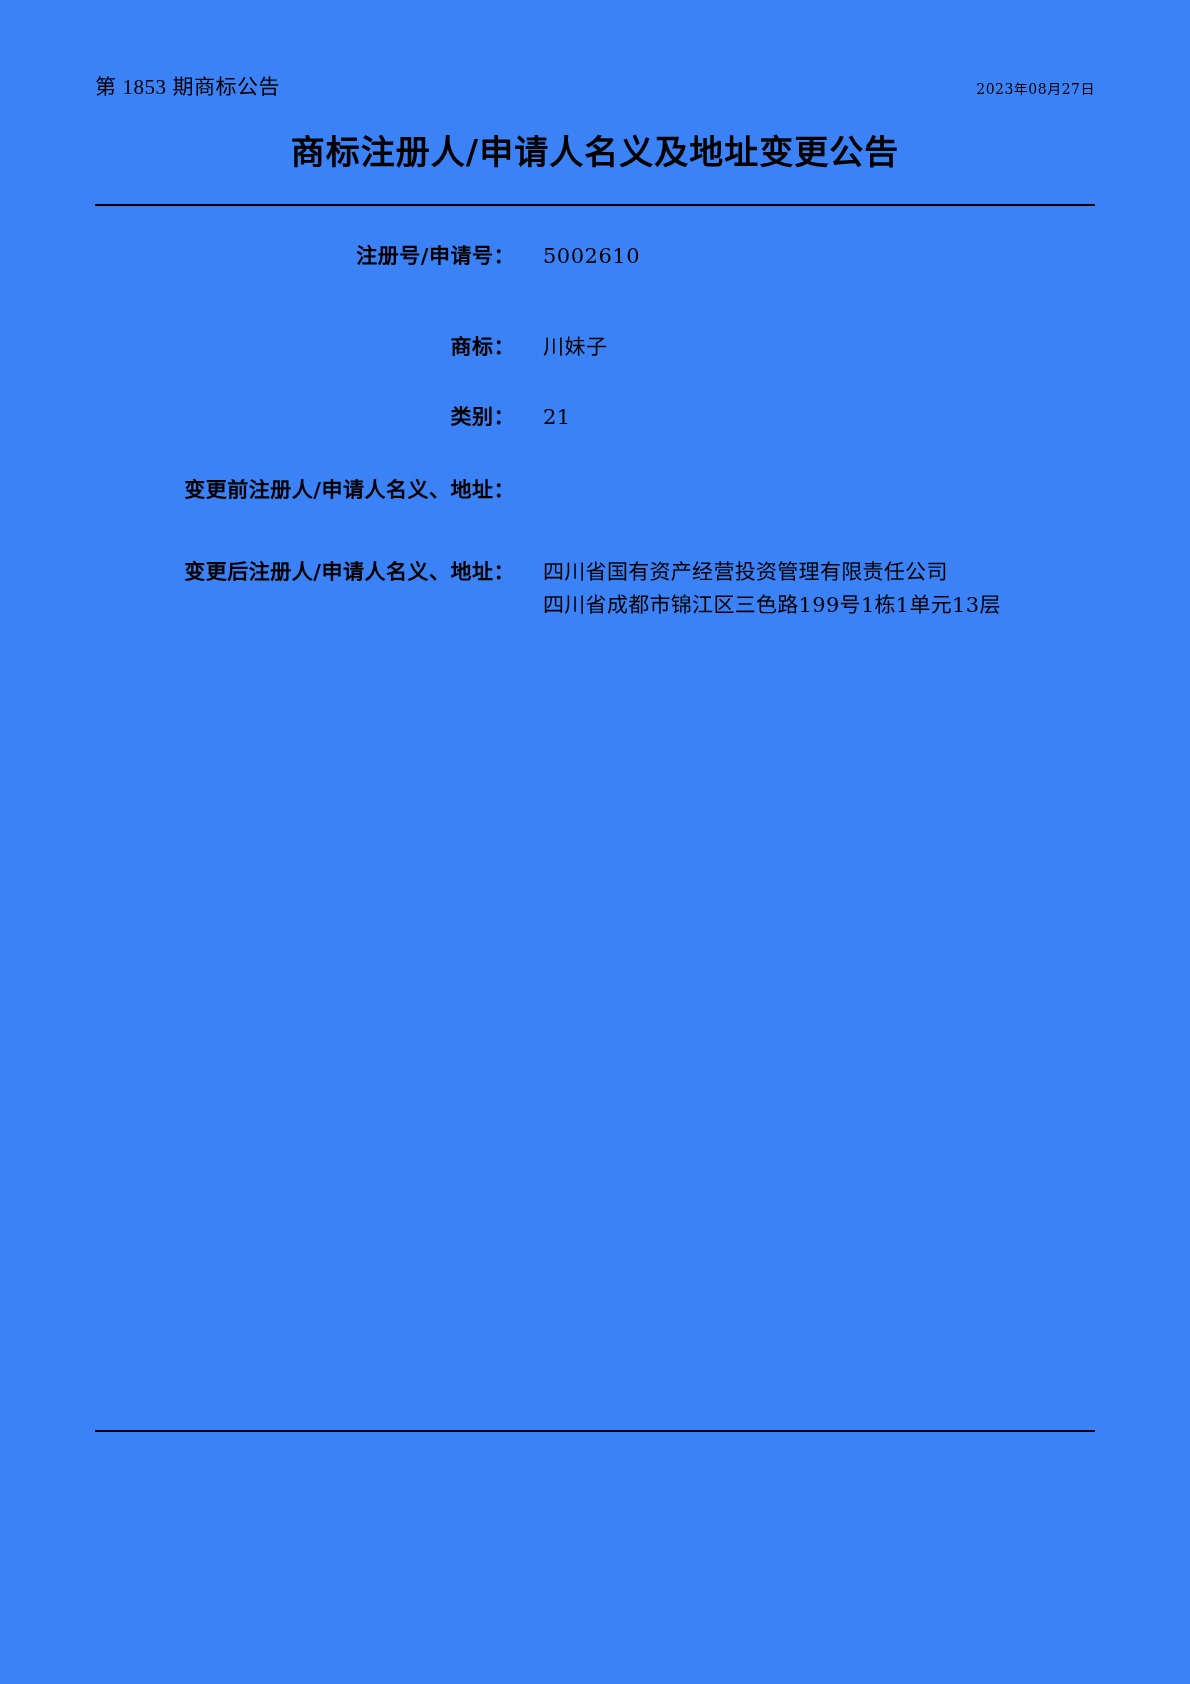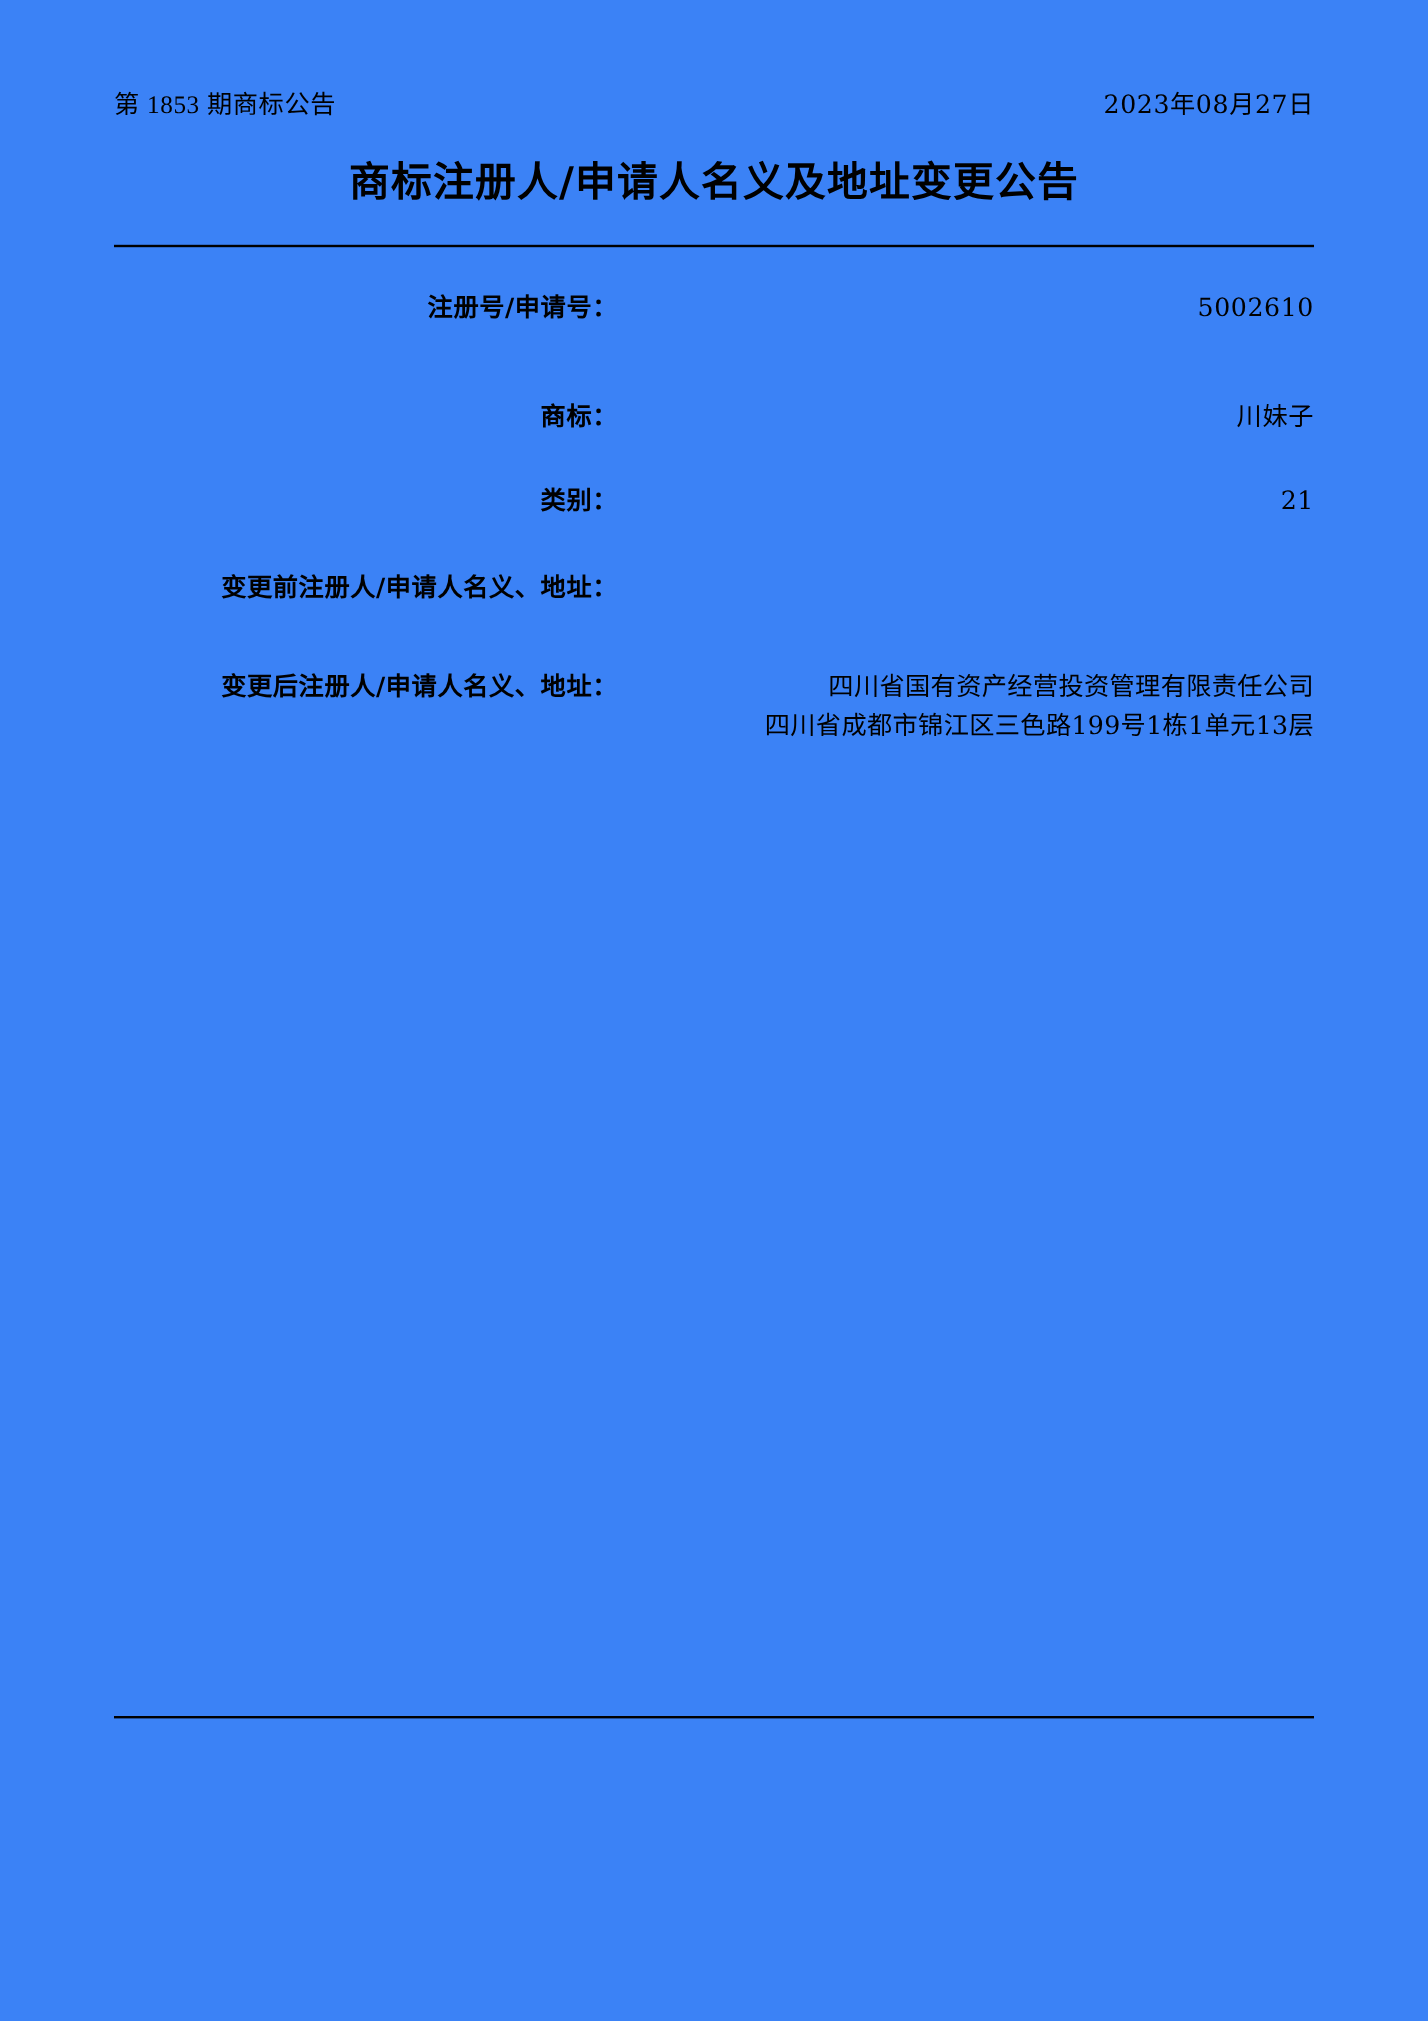--- a/index.html
+++ b/index.html
@@ -32,21 +32,21 @@
     font-size: 21px;
     letter-spacing: 0.5px;
   }
   .running-head .issue {
     font-family: "DejaVu Serif", "Liberation Serif", serif;
   }
   .running-head .issue .num {
     font-family: "Liberation Serif", serif;
   }
   .running-head .date {
-    font-size: 21px;
+    font-size: 14px;
   }
 
   
   .doc-title {
     margin-top: 30px;
     text-align: center;
     font-size: 34px;
     font-weight: bold;
     letter-spacing: 1px;
     line-height: 1.3;
@@ -81,21 +81,20 @@
   .field-value {
     flex: 1 1 auto;
     padding-left: 28px;
     font-size: 21px;
     line-height: 1.55;
     letter-spacing: 0.3px;
     word-break: break-all;
   }
   .field-value .line {
     display: block;
-    text-align: right;
   }
   .field-row.mark .field-value,
   .field-row.regno .field-value,
   .field-row.class .field-value {
     letter-spacing: 0.5px;
   }
   .field-row.regno { margin-bottom: 58px; }
   .field-row.mark  { margin-bottom: 38px; }
   .field-row.class { margin-bottom: 40px; }
   .field-row.before { margin-bottom: 50px; }

